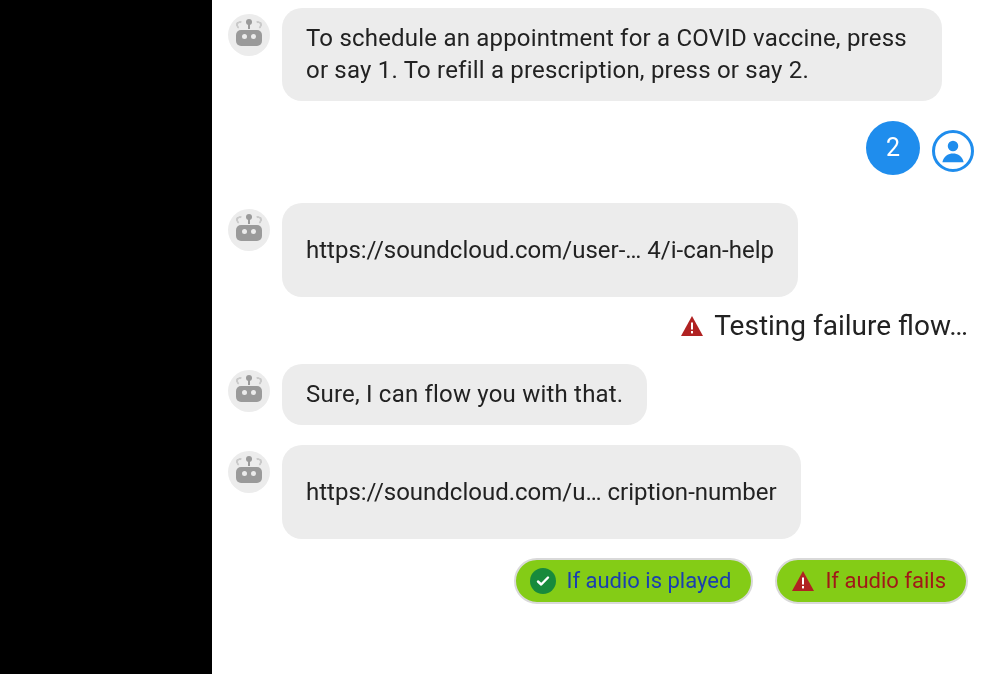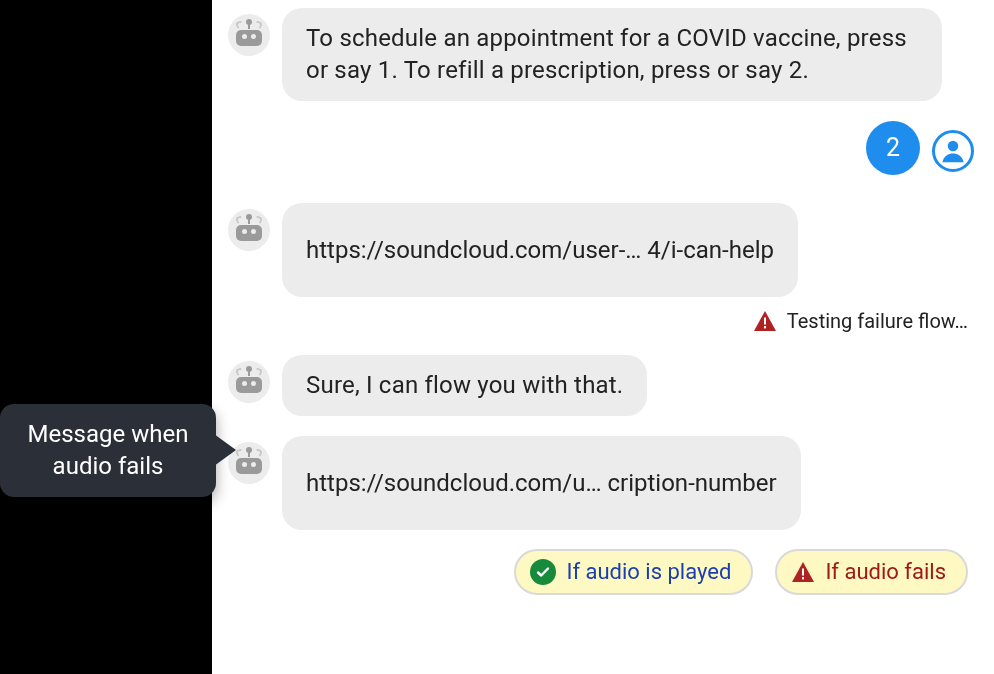--- a/index.html
+++ b/index.html
@@ -18,28 +18,28 @@
   .avatar { width: 42px; height: 42px; border-radius: 50%; flex: 0 0 42px; display: flex; align-items: center; justify-content: center; margin-top: 6px; }
   .avatar.bot { background: #ececec; margin-right: 12px; }
   .avatar.user-a { background: #fff; margin-left: 12px; border: 3px solid #1f8ded; position: relative; }
 
   .bubble { border-radius: 20px; padding: 14px 24px; font-size: 24px; line-height: 1.35; color: #222; }
   .bubble.bot { background: #ececec; max-width: 660px; letter-spacing: 0.2px; }
   .bubble.user { background: #1f8ded; color: #fff; min-width: 50px; text-align: center; border-radius: 50%; width: 54px; height: 54px; padding: 0; display: flex; align-items: center; justify-content: center; font-size: 25px; }
 
   .bubble.link { background: #ececec; font-size: 24px; padding: 31px 24px; max-width: 700px; white-space: nowrap; overflow: hidden; }
 
-  .status-line { display: flex; justify-content: flex-end; align-items: center; gap: 10px; font-size: 20px; color: #222; margin: -4px 6px 22px 0; }
+  .status-line { display: flex; justify-content: flex-end; align-items: center; gap: 10px; font-size: 28px; color: #222; margin: -4px 6px 22px 0; }
   .status-line .tri { display:inline-flex; }
 
   .callout { position: absolute; left: 0; top: 404px; background: #2b3038; color: #fff; border-radius: 14px; padding: 14px 20px; font-size: 24px; line-height: 1.35; text-align: center; width: 216px; box-shadow: 0 6px 14px rgba(0,0,0,.35); z-index: 5; }
   .callout .arrow { position: absolute; right: -20px; top: 50%; transform: translateY(-50%); width: 0; height: 0; border-top: 16px solid transparent; border-bottom: 16px solid transparent; border-left: 22px solid #2b3038; }
 
   .chips { display: flex; justify-content: flex-end; gap: 22px; margin-top: -2px; padding-right: 6px; }
-  .chip { display: inline-flex; align-items: center; gap: 10px; border: 2px solid #d9d9d9; background: #fef9c3; border-radius: 999px; padding: 8px 20px 8px 14px; font-size: 22px; cursor: pointer; }
+  .chip { display: inline-flex; align-items: center; gap: 10px; border: 2px solid #d9d9d9; background: #84cc16; border-radius: 999px; padding: 8px 20px 8px 14px; font-size: 22px; cursor: pointer; }
   .chip.ok span.lbl { color: #1a3fb0; }
   .chip.fail span.lbl { color: #a11818; }
 
   .icon-circle { width: 26px; height: 26px; border-radius: 50%; display: inline-flex; align-items: center; justify-content: center; }
   .icon-circle.green { background: #178a3c; }
   .icon-circle.green svg { width: 16px; height: 16px; }
 
   .tri-warn { display:inline-flex; }
 
   
@@ -56,25 +56,20 @@
   .user-a svg { width: 30px; height: 30px; }
 
   .row.compact { margin-bottom: 16px; }
 </style>
 </head>
 <body>
 
 <div class="stage">
   <div class="left-black"></div>
 
-  <div class="callout">
-    <span>Message when</span><br>
-    <span>audio fails</span>
-    <div class="arrow"></div>
-  </div>
 
   <div class="chat-area">
 
     <div class="row bot">
       <div class="avatar bot">
         <div class="botface">
           <span class="waveL"></span>
             <span class="waveR"></span>
             <span class="dot"></span>
             <span class="ant"></span>

